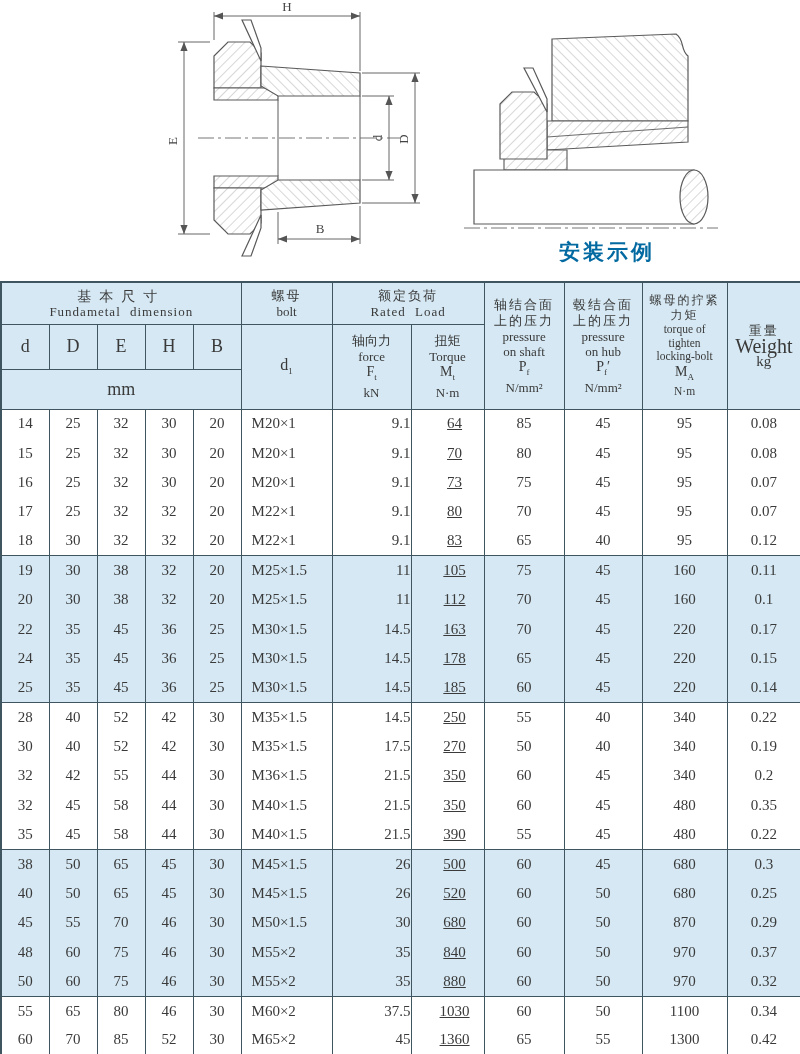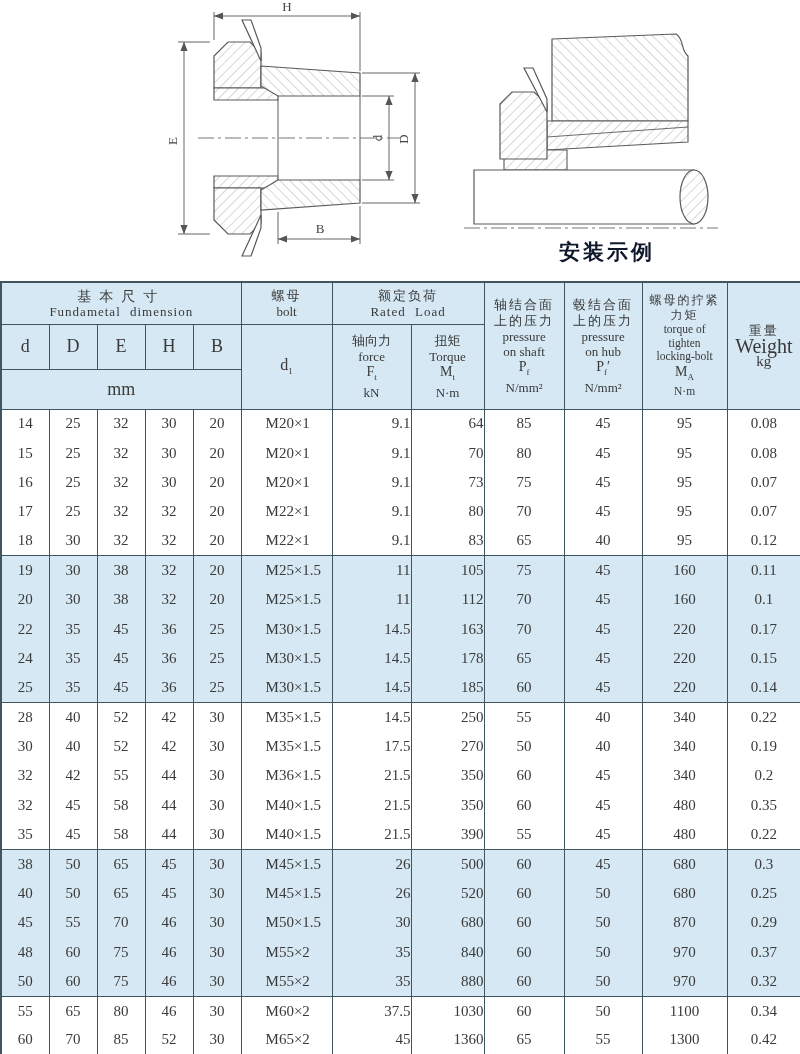--- a/index.html
+++ b/index.html
@@ -8,21 +8,21 @@
     font-family:"Liberation Serif","DejaVu Serif",serif;color:#333;
     overflow:hidden;
   }
   
   .drawing{position:absolute;}
   #drawL{left:148px;top:0px;}
   #drawR{left:452px;top:24px;}
   .caption{
     position:absolute;left:452px;top:238px;width:310px;text-align:center;
     font-family:"DejaVu Sans","Liberation Sans",sans-serif;
-    font-weight:bold;font-size:21px;color:#0f172a;letter-spacing:3px;
+    font-weight:bold;font-size:21px;color:#0369a1;letter-spacing:3px;
   }
   
   table.spec{
     position:absolute;left:0;top:281px;width:800px;height:773px;
     border-collapse:collapse;table-layout:fixed;
     border:2px solid #3f5560;
   }
   table.spec th, table.spec td{
     text-align:center;vertical-align:middle;padding:0;
     color:#3a3a3a;font-weight:normal;
@@ -43,23 +43,23 @@
   .sym{font-size:14px;line-height:16px;}
   sub{font-size:9px;}
   .letters{font-size:18px;}
   .mmrow{font-size:18px;}
   .d1sym{font-size:16px;}
   .leftpad{text-align:left;padding-left:12px;}
   .weight-cell-inner{display:flex;flex-direction:column;justify-content:center;height:108px;padding:6px 0;}
   .ma-lines .en{font-size:11.5px;line-height:13.5px;}
   .ma-lines .zh{font-size:12px;line-height:15px;}
   
-  tbody td:nth-child(6){text-align:left;padding-left:24px;}
+  tbody td:nth-child(6){text-align:left;padding-left:10px;}
   tbody td:nth-child(7){text-align:right;padding-left:16px;}
-  tbody td:nth-child(8){text-align:right;padding-left:14px;}
+  tbody td:nth-child(8){text-align:center;padding-left:14px;text-decoration:underline;}
 </style>
 </head>
 <body>
 
 <svg id="drawL" class="drawing" width="292" height="260" viewBox="0 0 292 260">
   <defs>
     <pattern id="hA" width="7" height="7" patternUnits="userSpaceOnUse" patternTransform="rotate(45)">
       <rect width="7" height="7" fill="#ffffff"></rect>
       <line x1="0" y1="0" x2="0" y2="7" stroke="#9a9a9a" stroke-width="0.8"></line>
     </pattern>

